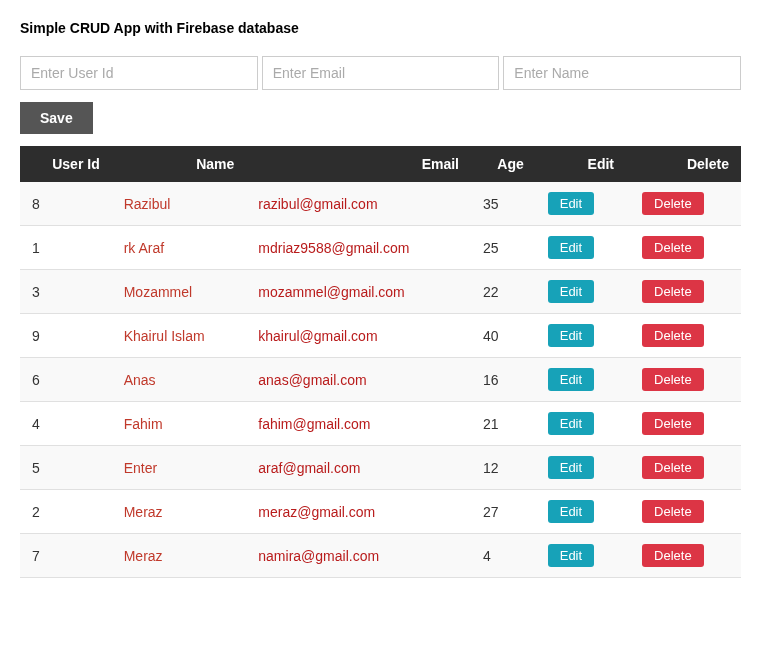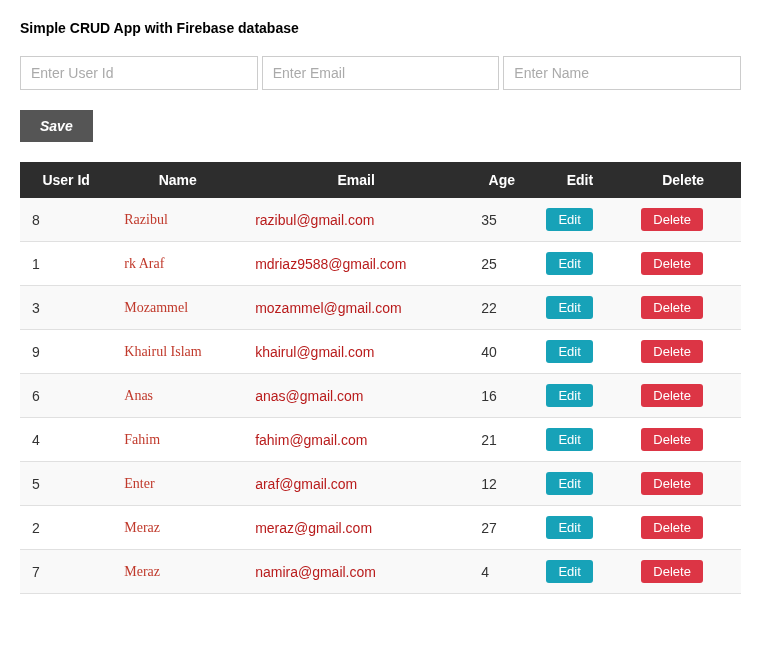--- a/index.html
+++ b/index.html
@@ -16,21 +16,21 @@
     }
     h1 {
       font-size: 14px;
       font-weight: bold;
       margin-bottom: 20px;
       color: #000;
     }
     .form-row {
       display: flex;
       gap: 4px;
-      margin-bottom: 20px;
+      margin-bottom: 12px;
       align-items: center;
     }
     .form-input {
       border: 1px solid #ccc;
       padding: 8px 10px;
       font-size: 14px;
       color: #555;
       outline: none;
       flex: 1;
     }
@@ -42,53 +42,51 @@
       flex: 0 0 200px;
     }
     .save-btn {
       background: #555;
       color: #fff;
       border: none;
       padding: 8px 20px;
       font-size: 14px;
       cursor: pointer;
       font-weight: bold;
-      font-style: italic;
     }
     table {
       width: 100%;
       border-collapse: collapse;
       margin-top: 10px;
     }
     thead tr {
       background: #2d2d2d;
       color: #fff;
     }
     thead th {
       padding: 10px 12px;
-      text-align: center;
+      text-align: right;
       font-size: 14px;
       font-weight: bold;
     }
     tbody tr {
       border-bottom: 1px solid #e0e0e0;
     }
     tbody tr:nth-child(odd) {
       background: #f9f9f9;
     }
     tbody tr:nth-child(even) {
       background: #fff;
     }
     tbody td {
       padding: 10px 12px;
       font-size: 14px;
     }
     .td-name {
       color: #c0392b;
-      font-family: Liberation Serif, serif;
     }
     .td-email {
       color: #b91c1c;
     }
     .edit-btn {
       background: #17a2b8;
       color: #fff;
       border: none;
       padding: 4px 12px;
       cursor: pointer;

